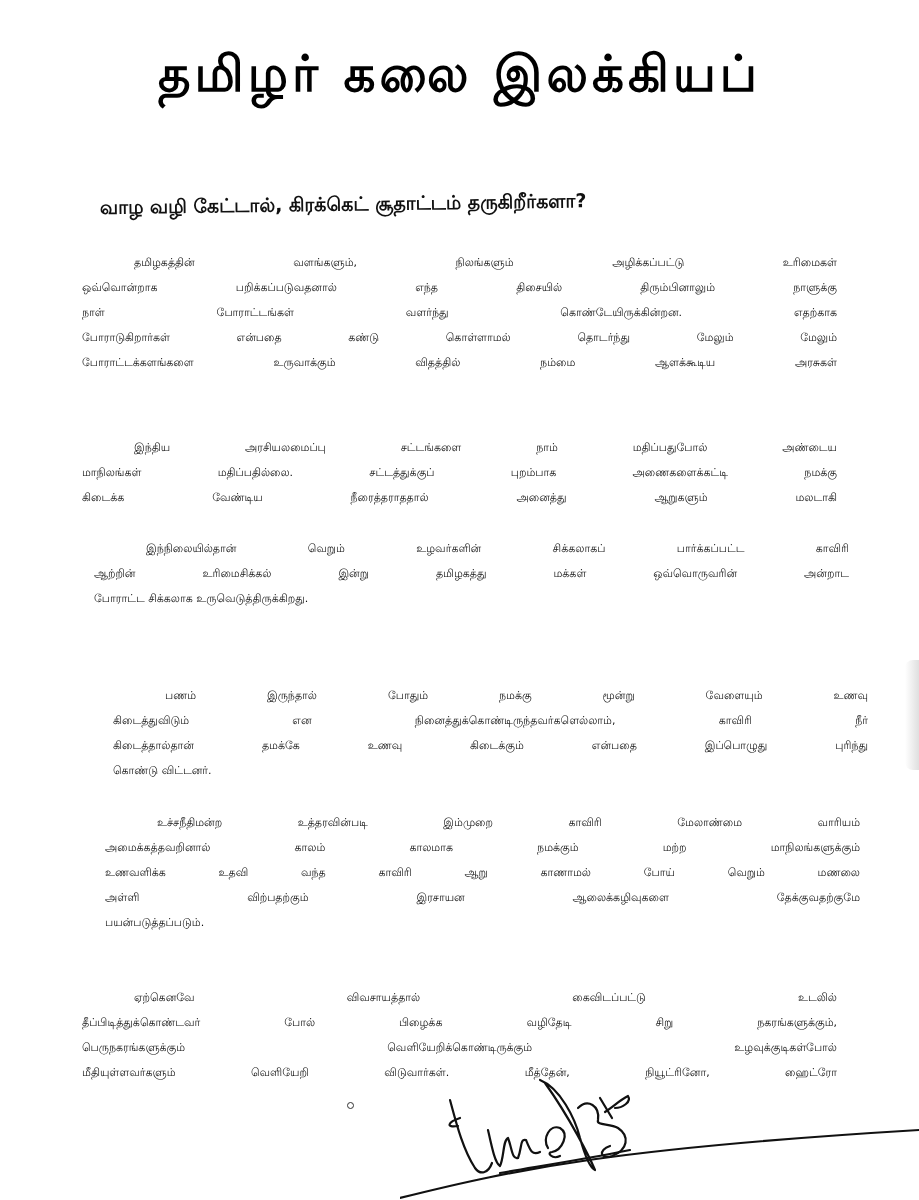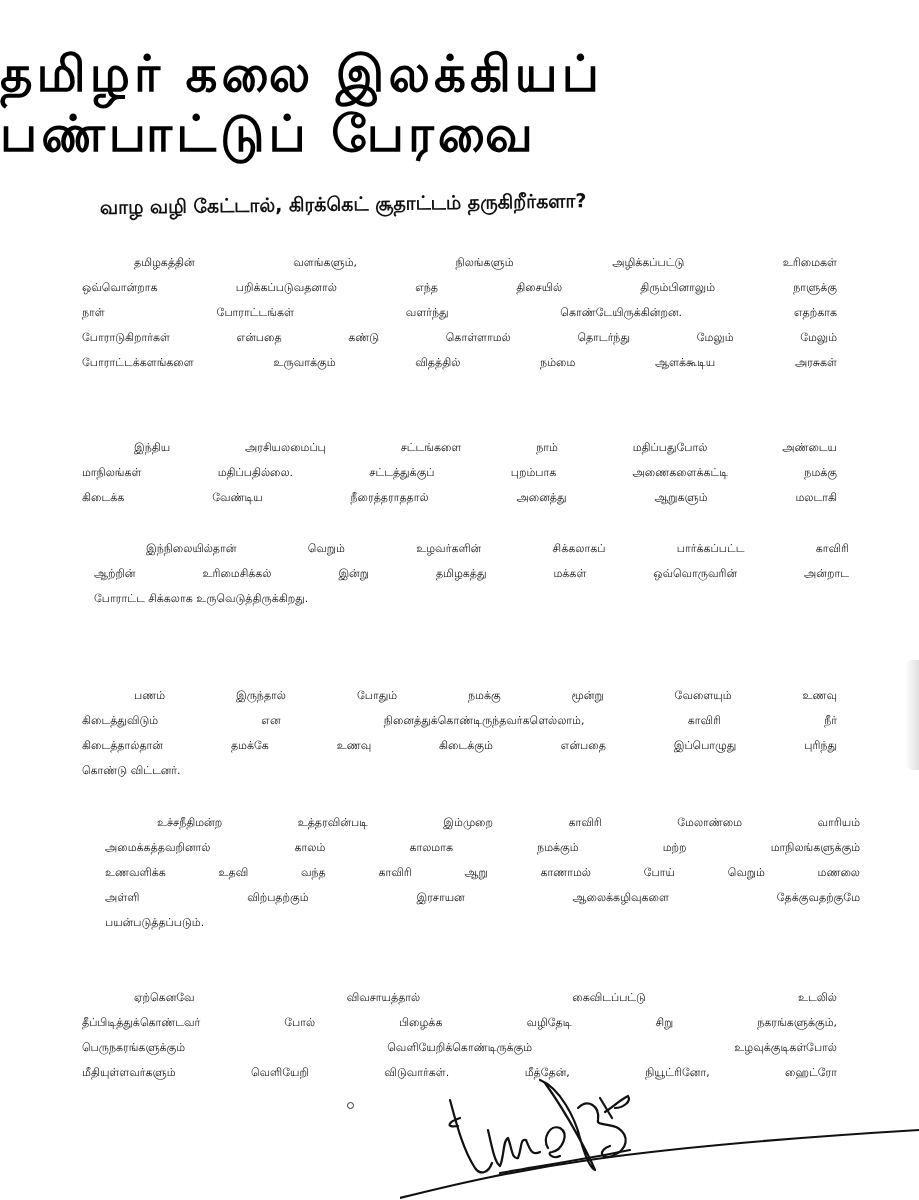--- a/index.html
+++ b/index.html
@@ -24,21 +24,21 @@
     .edge-shadow {
       position: absolute;
       right: 0; top: 660px;
       width: 14px; height: 110px;
       background: linear-gradient(to right, rgba(255,255,255,0), rgba(215,215,215,0.8));
       border-radius: 8px 0 0 8px;
     }
     .title {
       position: absolute;
       left: 0; width: 919px;
-      text-align: left;
+      text-align: center;
       font-weight: bold;
       font-size: 50px;
       letter-spacing: 4px;
       line-height: 60px;
       color: #000;
     }
     .title.l1 { top: 44px; }
     .title.l2 { top: 104px; }
     .subtitle {
       position: absolute;
@@ -66,21 +66,21 @@
     }
     .para .line.last {
       text-align-last: left;
     }
     .para .line.indent {
       padding-left: 52px;
     }
     .p1 { top: 250px; }
     .p2 { top: 435px; }
     .p3 { top: 536px; margin-left: 12px; }
-    .p4 { top: 683px; }
+    .p4 { top: 683px; margin-left: 31px; }
     .p5 { top: 810px; margin-left: 23px; }
     .p6 { top: 985px; }
     .dot {
       position: absolute;
       left: 347px; top: 1102px;
       width: 5px; height: 5px;
       border: 1.5px solid #333;
       border-radius: 50%;
     }
     .signature {
@@ -90,21 +90,20 @@
     }
   </style>
 </head>
 <body>
 
 <div class="page">
 
   <div class="edge-shadow"></div>
 
   <div class="title l1">தமிழர் கலை இலக்கியப்</div>
-  <div class="title l2">பண்பாட்டுப் பேரவை</div>
 
   <div class="subtitle">வாழ வழி கேட்டால், கிரக்கெட் சூதாட்டம் தருகிறீர்களா?</div>
 
   <div class="para p1">
     <span class="line indent">தமிழகத்தின் வளங்களும், நிலங்களும் அழிக்கப்பட்டு உரிமைகள்</span>
     <span class="line">ஒவ்வொன்றாக பறிக்கப்படுவதனால் எந்த திசையில் திரும்பினாலும் நாளுக்கு</span>
     <span class="line">நாள் போராட்டங்கள் வளர்ந்து கொண்டேயிருக்கின்றன. எதற்காக</span>
     <span class="line">போராடுகிறார்கள் என்பதை கண்டு கொள்ளாமல் தொடர்ந்து மேலும் மேலும்</span>
     <span class="line">போராட்டக்களங்களை உருவாக்கும் விதத்தில் நம்மை ஆளக்கூடிய அரசுகள்</span>
   </div>

